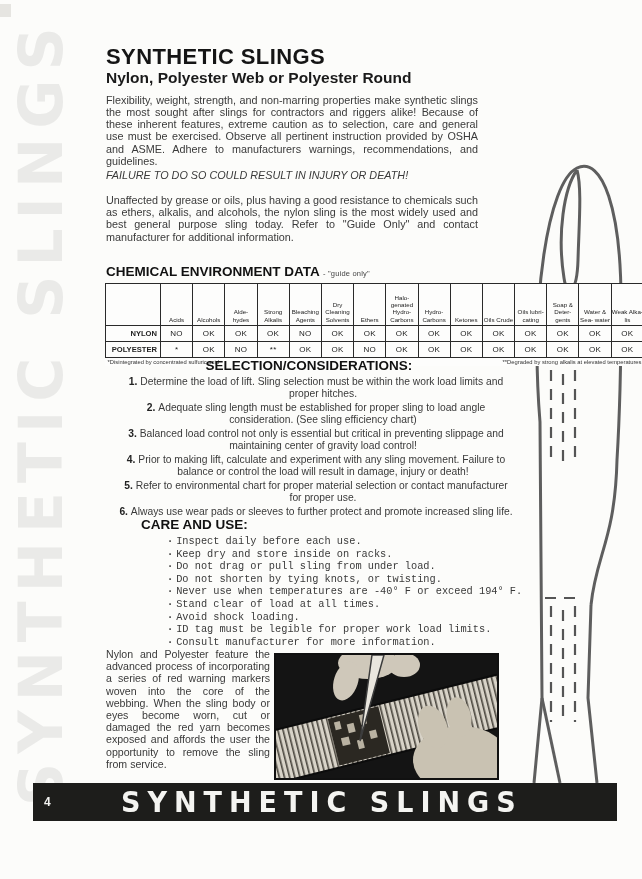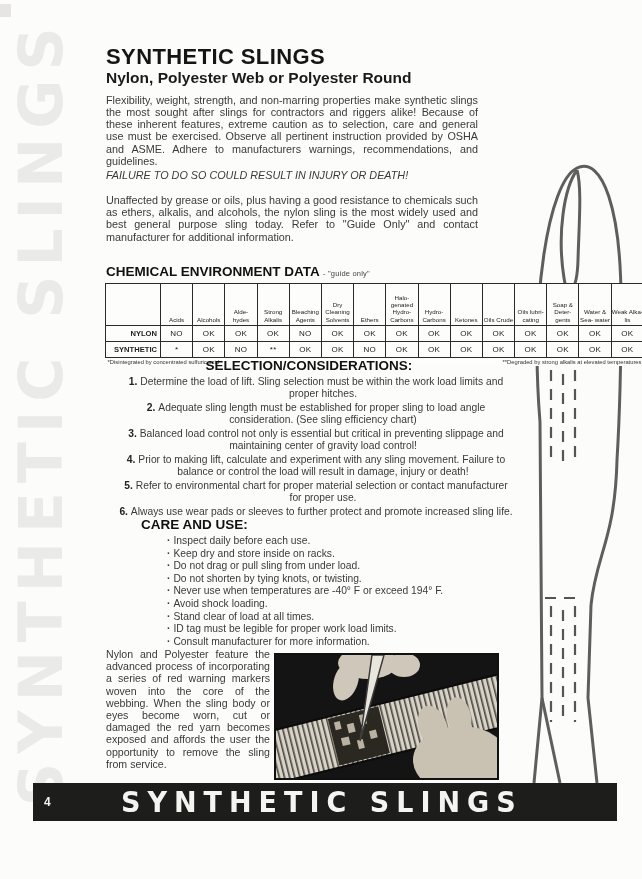--- a/index.html
+++ b/index.html
@@ -41,21 +41,21 @@
   table.chem tfoot .fr{float:right;}
 
   .sel{position:absolute;left:105px;top:358px;width:408px;text-align:center;}
   .sec-head{font-size:13.5px;font-weight:bold;color:#111;margin:0 0 3px 0;}
   ol.sel-list{list-style:none;margin:0;padding:0 0 0 14px;}
   ol.sel-list li{font-size:10.3px;line-height:12px;color:#3a3a3a;margin-bottom:2px;
                  padding-left:14px;text-indent:-14px;}
   ol.sel-list .num{font-weight:bold;color:#222;}
 
   .care{position:absolute;left:105px;top:517px;width:400px;margin-left:36px;}
-  ul.care-list{list-style:none;margin:2px 0 0 0;padding:0 0 0 26px;}
+  ul.care-list{list-style:none;margin:2px 0 0 0;padding:0 0 0 26px;font-family:Liberation Mono, monospace;}
   ul.care-list li{font-size:10.3px;line-height:12.6px;color:#3a3a3a;padding-left:8px;text-indent:-8px;}
   ul.care-list .dot{font-weight:bold;margin-right:3px;}
 
   .feature{position:absolute;left:106px;top:648px;width:164px;font-size:10.6px;line-height:12.2px;
            text-align:justify;color:#3a3a3a;}
 
   .photo{position:absolute;left:274px;top:653px;width:221px;height:123px;border:2px solid #111;
          background:#141414;overflow:hidden;}
 
   .footer-bar{position:absolute;left:33px;top:783px;width:584px;height:38px;background:#1d1d1b;
@@ -149,21 +149,21 @@
             <td>OK</td>
             <td>OK</td>
             <td>OK</td>
             <td>OK</td>
             <td>OK</td>
             <td>OK</td>
             <td>OK</td>
             <td>OK</td>
           </tr>
           <tr>
-            <th>SYNTHETIC</th>
+            <th>POLYESTER</th>
             <td>*</td>
             <td>OK</td>
             <td>NO</td>
             <td>**</td>
             <td>OK</td>
             <td>OK</td>
             <td>NO</td>
             <td>OK</td>
             <td>OK</td>
             <td>OK</td>
@@ -197,22 +197,22 @@
     </div>
 
     <div class="care">
       <div class="sec-head">CARE AND USE:</div>
       <ul class="care-list" id="care-list">
           <li><span class="dot">·</span><span>Inspect daily before each use.</span></li>
           <li><span class="dot">·</span><span>Keep dry and store inside on racks.</span></li>
           <li><span class="dot">·</span><span>Do not drag or pull sling from under load.</span></li>
           <li><span class="dot">·</span><span>Do not shorten by tying knots, or twisting.</span></li>
           <li><span class="dot">·</span><span>Never use when temperatures are -40° F or exceed 194° F.</span></li>
+          <li><span class="dot">·</span><span>Stand clear of load at all times.</span></li>
           <li><span class="dot">·</span><span>Avoid shock loading.</span></li>
-          <li><span class="dot">·</span><span>Stand clear of load at all times.</span></li>
           <li><span class="dot">·</span><span>ID tag must be legible for proper work load limits.</span></li>
           <li><span class="dot">·</span><span>Consult manufacturer for more information.</span></li>
         </ul>
     </div>
 
     <div class="feature">Nylon and Polyester feature the advanced process of incorporating a series of red warning markers woven into the core of the webbing.  When the sling body or eyes become worn, cut or damaged the red yarn becomes exposed and affords the user the opportunity to remove the sling from service.</div>
 
     <div class="photo">
       <svg width="221" height="123" viewBox="0 0 221 123">
         <defs>

